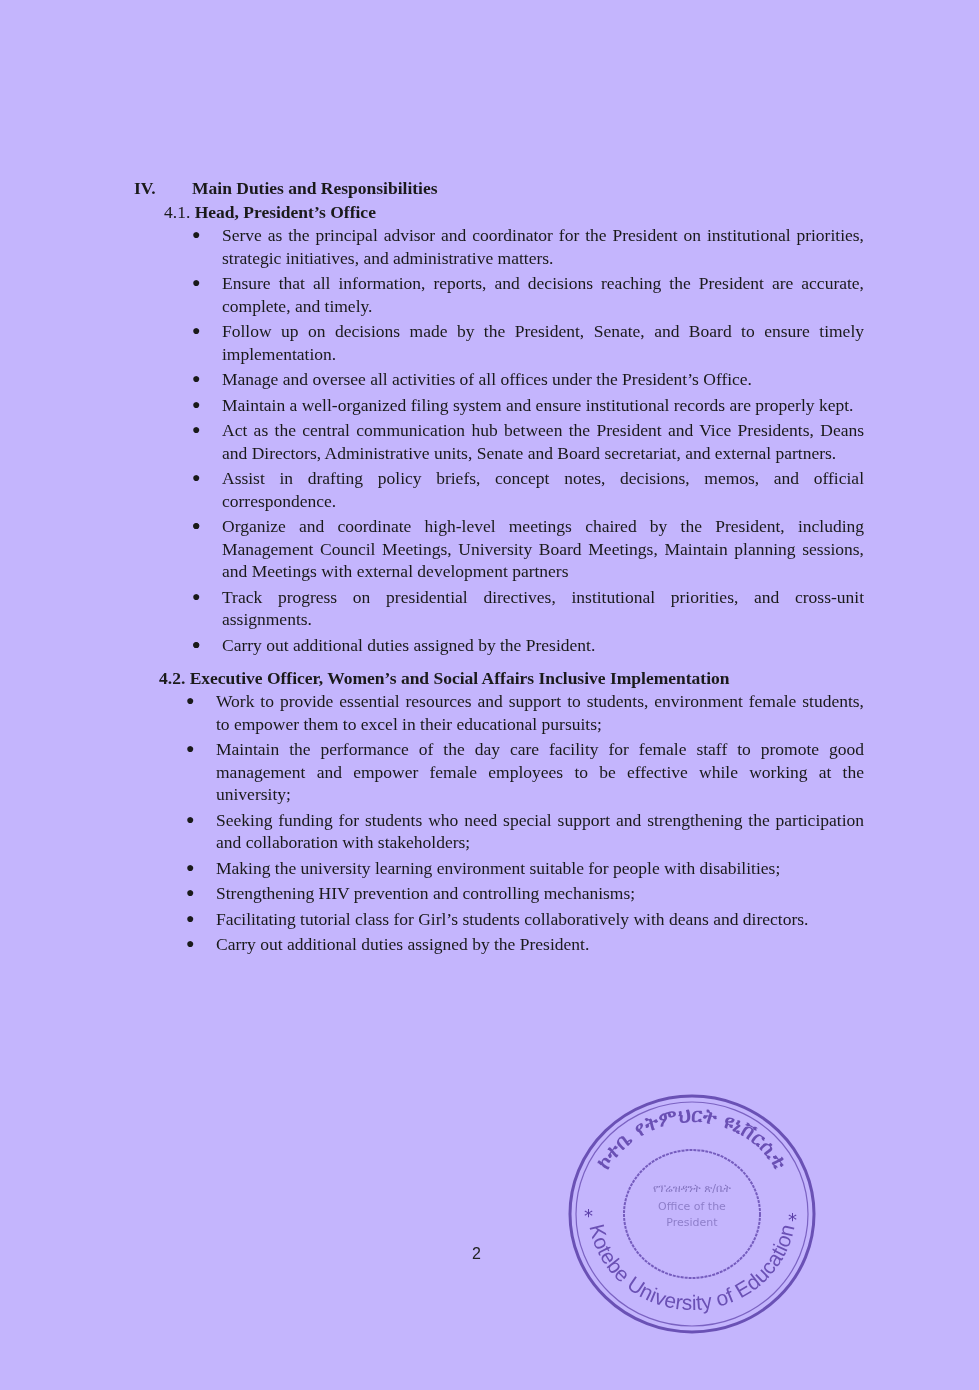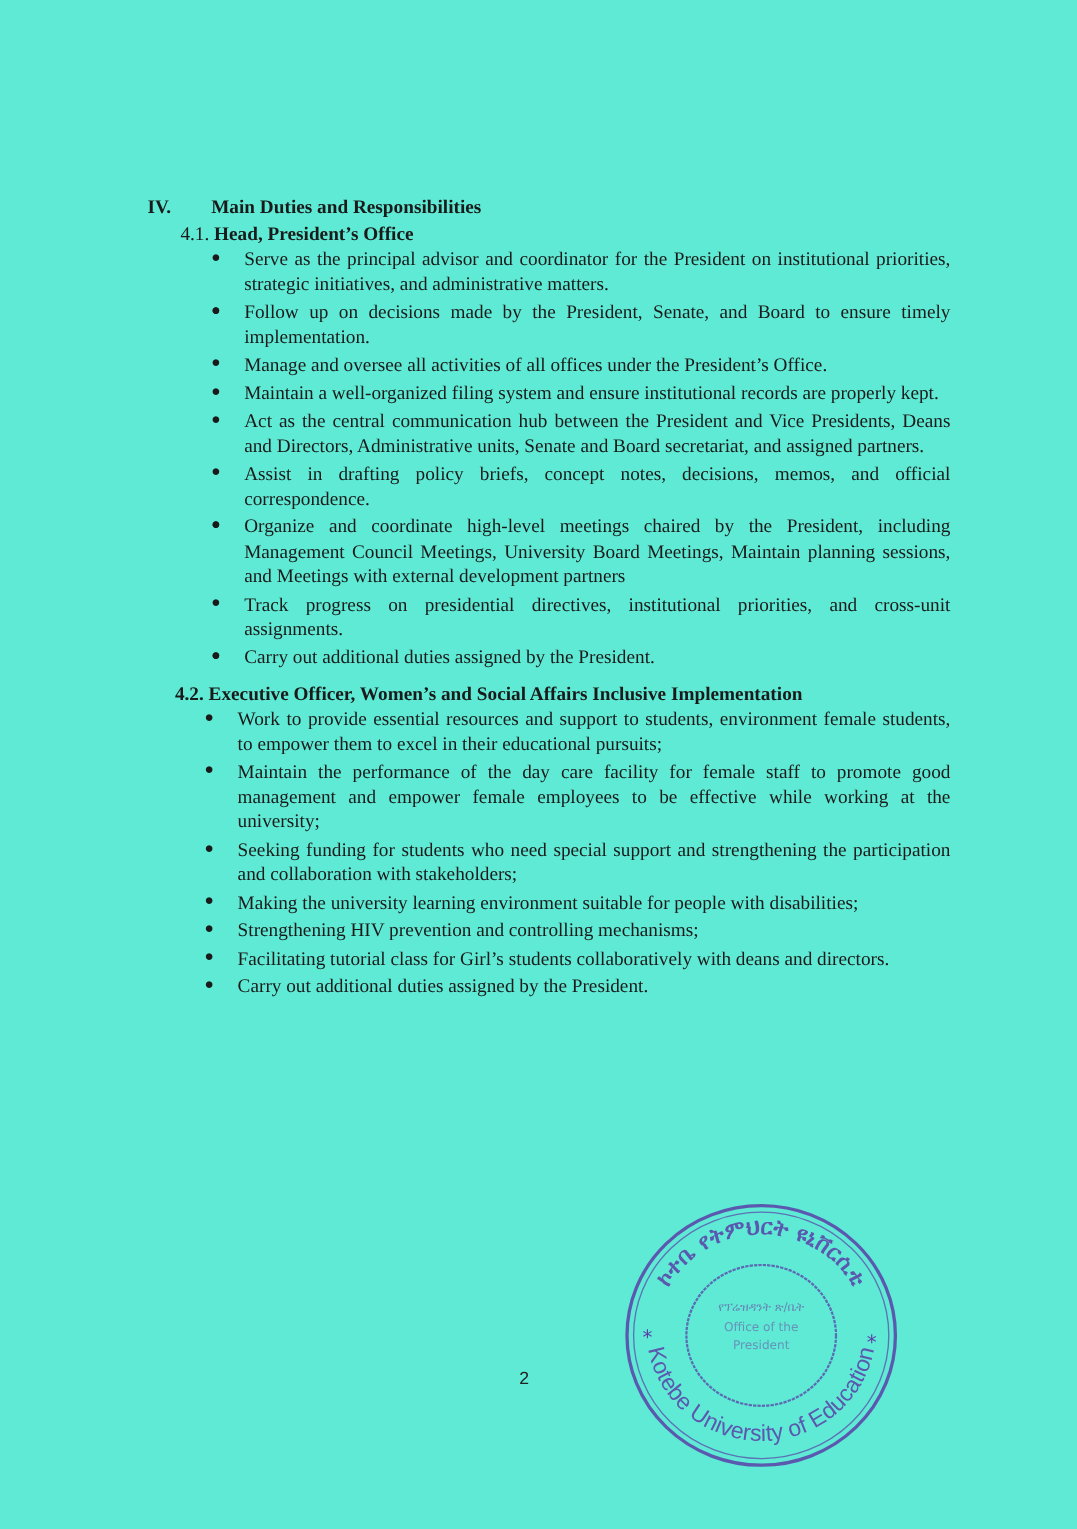--- a/index.html
+++ b/index.html
@@ -1,17 +1,17 @@
 <!DOCTYPE html>
 <html><head>
 <meta charset="utf-8">
 <style>
   html, body { margin: 0; padding: 0; background: #ffffff; }
   body { width: 979px; height: 1390px; position: relative; overflow: hidden; }
-  .page { position: absolute; left: 0; top: 0; width: 979px; height: 1390px; background: #5eead4; }
+  .page { position: absolute; left: 0; top: 0; width: 979px; height: 1390px; background: #c4b5fd; }
   .doc { position: absolute; left: 134px; top: 176px; width: 730px;
          font-family: "Liberation Serif", "DejaVu Serif", serif; color: #1a1a1a; }
   .h1 { font-weight: bold; font-size: 17.5px; line-height: 24px; display: flex; }
   .h1 .num { width: 58px; }
   .h2 { font-size: 17.5px; line-height: 24px; margin-left: 30px; }
   .h2 .num { font-weight: normal; text-align: right; }
   .h2 .t { font-weight: bold; }
   .h2b { font-weight: bold; font-size: 17.5px; line-height: 24px; margin-left: 25px; margin-top: 10px; }
   ul { list-style: none; margin: 0; padding: 0; }
   li { position: relative; font-size: 17.5px; line-height: 22.5px; text-align: justify;
@@ -35,25 +35,25 @@
       <span class="num">IV.</span>
       <span>Main Duties and Responsibilities</span>
     </div>
 
     <div class="h2">
       <span class="num">4.1.</span>
       <span class="t">Head, President’s Office</span>
     </div>
     <ul class="l1">
       <li><span class="bullet">●</span><span>Serve as the principal advisor and coordinator for the President on institutional priorities, strategic initiatives, and administrative matters.</span></li>
-      <li><span class="bullet">●</span></li>
+      <li><span class="bullet">●</span><span>Ensure that all information, reports, and decisions reaching the President are accurate, complete, and timely.</span></li>
       <li><span class="bullet">●</span><span>Follow up on decisions made by the President, Senate, and Board to ensure timely implementation.</span></li>
       <li><span class="bullet">●</span><span>Manage and oversee all activities of all offices under the President’s Office.</span></li>
       <li><span class="bullet">●</span><span>Maintain a well-organized filing system and ensure institutional records are properly kept.</span></li>
-      <li><span class="bullet">●</span><span>Act as the central communication hub between the President and Vice Presidents, Deans and Directors, Administrative units, Senate and Board secretariat, and assigned partners.</span></li>
+      <li><span class="bullet">●</span><span>Act as the central communication hub between the President and Vice Presidents, Deans and Directors, Administrative units, Senate and Board secretariat, and external partners.</span></li>
       <li><span class="bullet">●</span><span>Assist in drafting policy briefs, concept notes, decisions, memos, and official correspondence.</span></li>
       <li><span class="bullet">●</span></li>
       <li><span class="bullet">●</span><span>Organize and coordinate high-level meetings chaired by the President, including Management Council Meetings, University Board Meetings, Maintain planning sessions, and Meetings with external development partners</span></li>
       <li><span class="bullet">●</span><span>Track progress on presidential directives, institutional priorities, and cross-unit assignments.</span></li>
       <li><span class="bullet">●</span></li>
       <li><span class="bullet">●</span><span>Carry out additional duties assigned by the President.</span></li>
     </ul>
 
     <div class="h2b">
       <span>4.2.</span>

